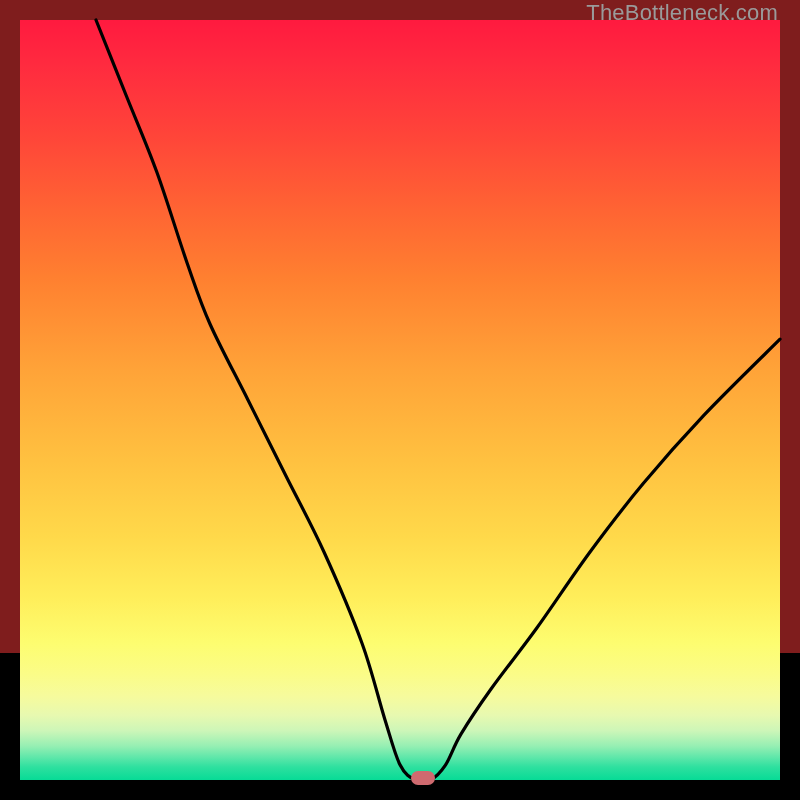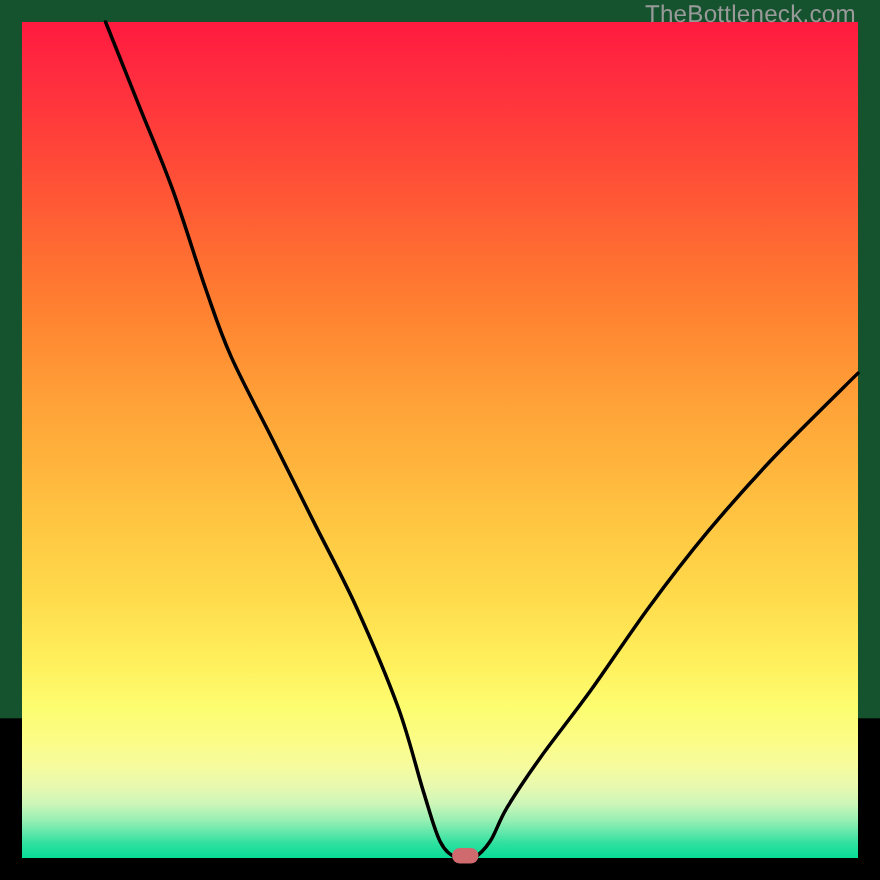--- a/index.html
+++ b/index.html
@@ -10,21 +10,21 @@
     background: #000;
     overflow: hidden;
     font-family: Arial, Helvetica, sans-serif;
   }
   .frame {
     position: absolute;
     left: 0;
     top: 0;
     width: 800px;
     height: 653px;
-    background: #14532d;
+    background: #7f1d1d;
   }
   .plot {
     position: absolute;
     left: 20px;
     top: 20px;
     width: 760px;
     height: 760px;
     background: linear-gradient(to bottom,
       #ff1a3f 0%,
       #ff2b3f 6%,

